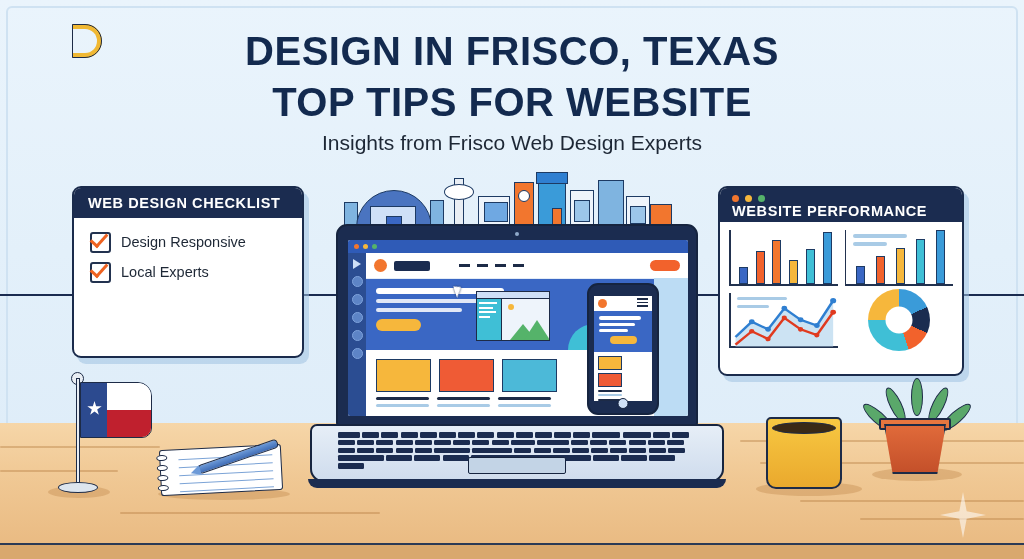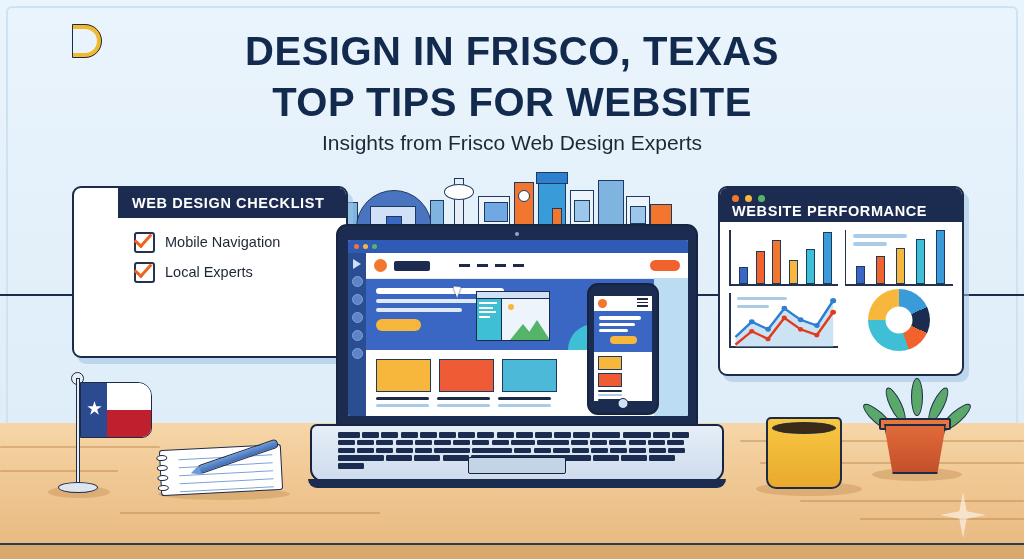--- a/index.html
+++ b/index.html
@@ -34,21 +34,21 @@
     font-size:21px;color:#1d2735;}
 
   
   .panel{position:absolute;background:#fff;border:2px solid #1a2b4c;border-radius:9px;
     box-shadow:5px 6px 0 rgba(160,195,225,.55);overflow:hidden;}
   .panel-head{background:#1b2c50;color:#fff;font-weight:bold;display:flex;
     align-items:center;box-sizing:border-box;}
   .panel-head .ttl{font-size:14.5px;letter-spacing:.6px;}
 
   
-  #checklist{left:72px;top:186px;width:228px;height:168px;padding-left:44px;}
+  #checklist{left:72px;top:186px;width:228px;height:168px;}
   #checklist .panel-head{height:30px;padding:0 0 0 14px;}
   .check-body{padding:9px 0 0 16px;}
   .chk-row{display:flex;align-items:center;height:30px;}
   .chk-box{width:17px;height:17px;border:2px solid #22324f;border-radius:3px;
     background:#fff;position:relative;margin-right:10px;flex:none;}
   .chk-box::after{content:"";position:absolute;left:2px;top:-4px;width:7px;height:14px;
     border:solid #ef6321;border-width:0 3.2px 3.2px 0;transform:rotate(42deg);}
   .chk-label{font-size:14.5px;color:#1d2735;}
 
   
@@ -258,21 +258,21 @@
     <div class="bldg" style="left:306px;width:22px;height:26px;background:#f2762e;"></div>
   </div>
 
   <div class="panel" id="checklist">
     <div class="panel-head">
       <span class="ttl">WEB DESIGN CHECKLIST</span>
     </div>
     <div class="check-body">
       <div class="chk-row">
         <span class="chk-box"></span>
-        <span class="chk-label">Mobile Navigation</span>
+        <span class="chk-label">Design Responsive</span>
       </div>
       <div class="chk-row">
         <span class="chk-box"></span>
         <span class="chk-label">Local Experts</span>
       </div>
     </div>
   </div>
 
   <div class="panel" id="perf">
     <div class="panel-head">

